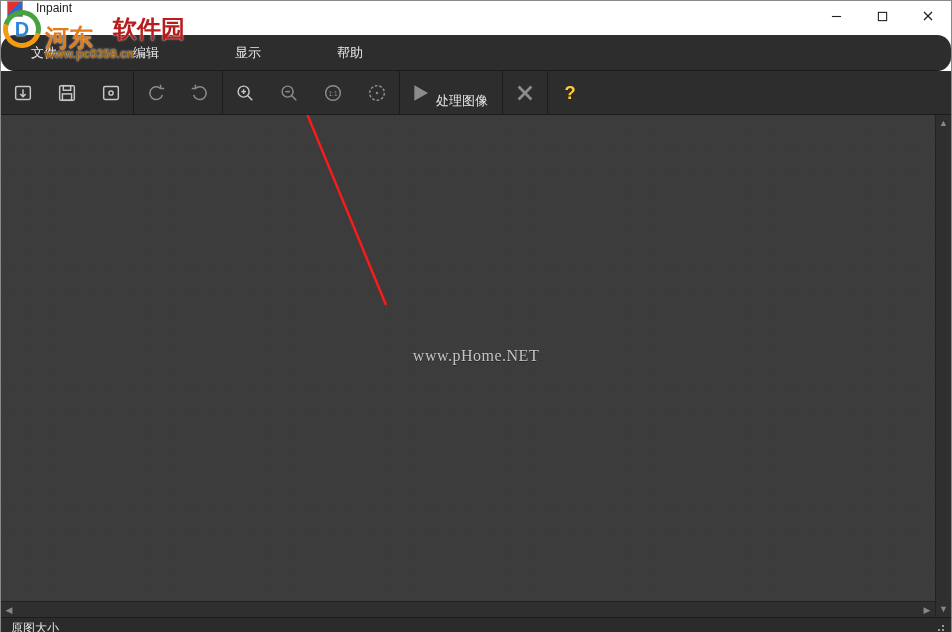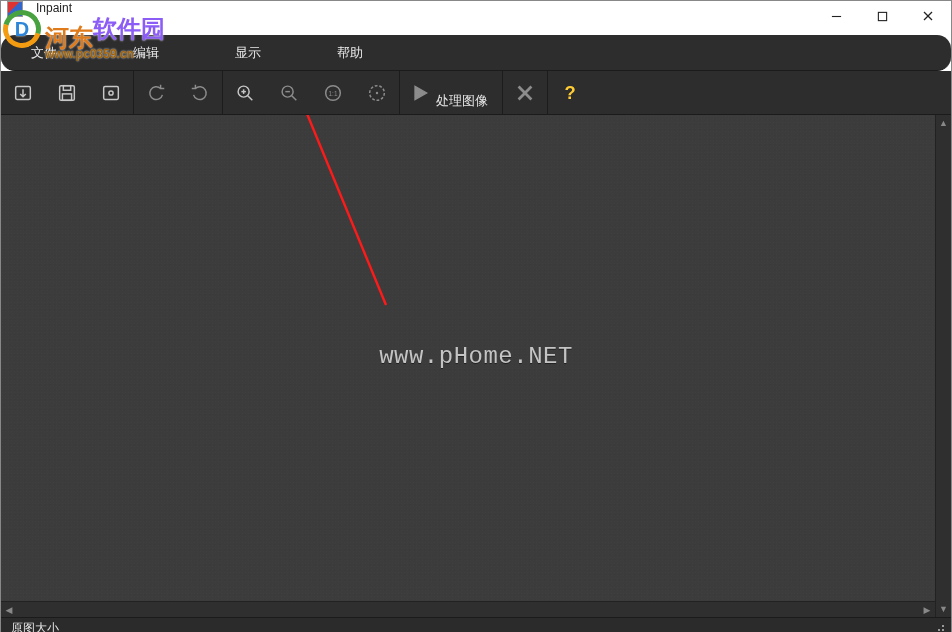--- a/index.html
+++ b/index.html
@@ -39,21 +39,21 @@
     border: 5px solid #f39c12; border-radius:50%;
     border-top-color:#48a23f; border-right-color:#48a23f;
     transform: rotate(-30deg);
   }
   .watermark .wm-logo::after{
     content:"D"; position:absolute; inset:0; display:flex; align-items:center; justify-content:center;
     color:#2e86d8; font-weight:900; font-size:20px; font-family: Arial, sans-serif;
   }
   .watermark .wm-url { font-size: 12px; color:#a16207; margin-left: 42px; margin-top:-2px; text-shadow:0 0 2px #fff;}
   .watermark .wm-main span.h { color:#e07b1c;margin-top:19px; }
-  .watermark .wm-main span.d { color:#8b5cf6; }
+  .watermark .wm-main span.d { color:#b91c1c;margin-left:20px; }
 
   
   .menubar {
     height: 36px; background: #2d2d2d; display: flex; align-items: center;
     padding-left: 14px; border-bottom: 1px solid #1b1b1b; border-radius: 14px;
   }
   .menubar .menu-item {
     color: #e9e9e9; font-size: 13px; padding: 6px 16px; margin-right: 44px;
   }
   .menubar .menu-item:first-child { margin-left: 0; }
@@ -83,22 +83,22 @@
     
     background-image:
       radial-gradient(rgba(255,255,255,0.015) 1px, transparent 1px),
       radial-gradient(rgba(0,0,0,0.04) 1px, transparent 1px);
     background-size: 3px 3px, 5px 5px;
     background-position: 0 0, 1px 2px;
     overflow: hidden;
   }
   .canvas .center-wm {
     position:absolute; left:50%; top:48%; transform:translate(-50%,-50%);
-    color:#c4c4c4; font-family: Liberation Mono, monospace;
-    font-size:24px; letter-spacing:.5px; text-shadow:0 1px 0 #222;
+    color:#c4c4c4; font-family: Liberation Serif, serif;
+    font-size:16px; letter-spacing:.5px; text-shadow:0 1px 0 #222;
   }
   .arrow {
     position:absolute; left:195px; top:-40px; width: 200px; height: 240px;
     pointer-events:none;
   }
   .arrow line { stroke:#ff1a1a; stroke-width:2.4; }
   .arrow polygon { fill:#ff1a1a; }
 
   
   .statusbar {

